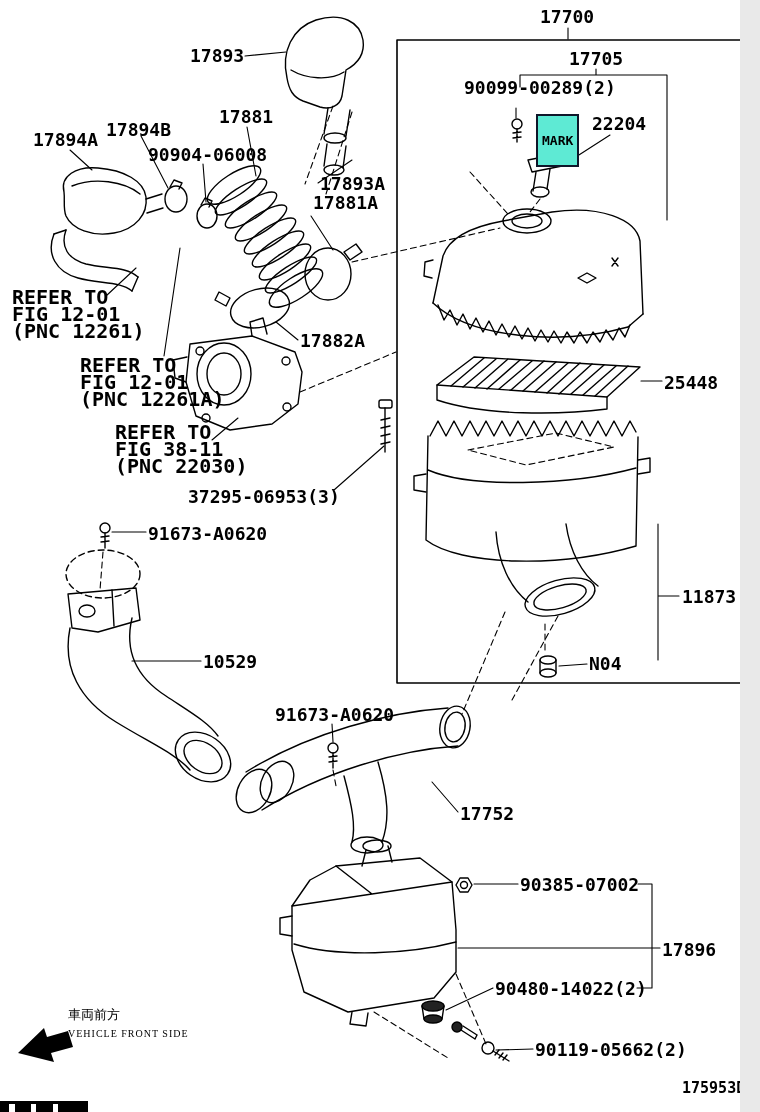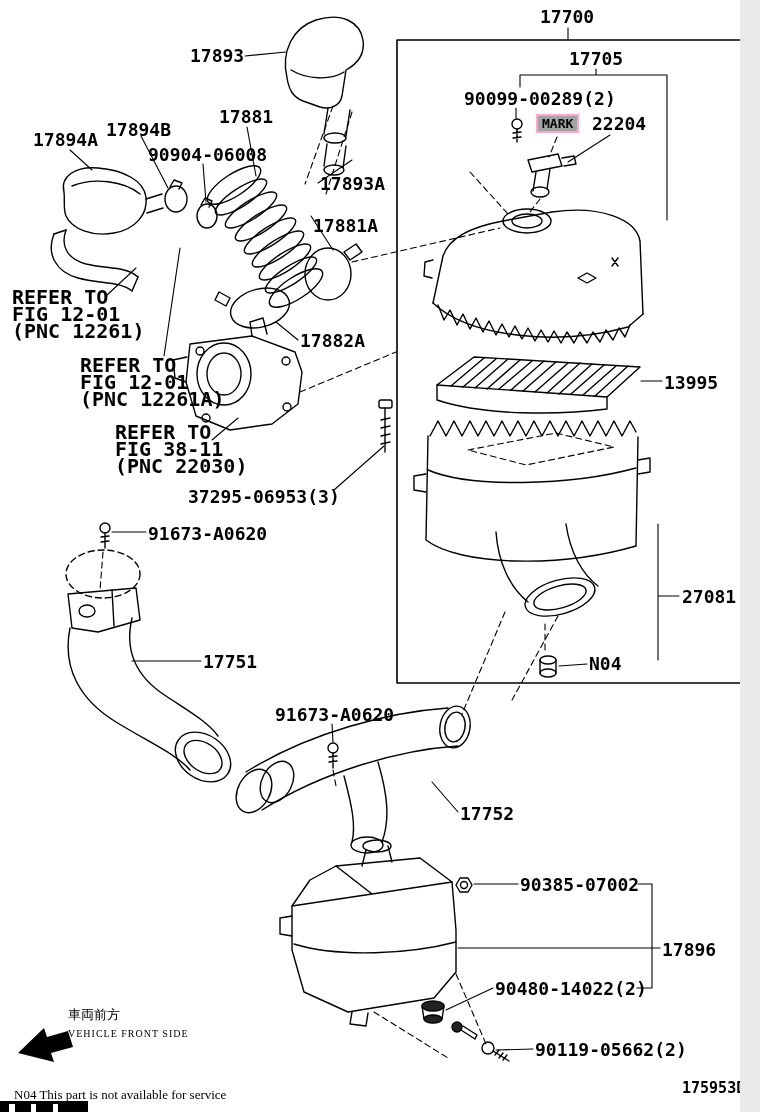--- a/index.html
+++ b/index.html
@@ -1,22 +1,22 @@
 <!DOCTYPE html>
 <html><head>
 <meta charset="utf-8">
 <style>
   html,body{margin:0;padding:0;background:#e9e9e9}
   .sheet{position:relative;width:740px;height:1112px;background:#ffffff;overflow:hidden;
          font-family:"DejaVu Sans Mono","Liberation Mono",monospace;color:#000}
   .sheet svg{position:absolute;left:0;top:0}
   .lbl{position:absolute;font-size:18px;font-weight:bold;white-space:nowrap;line-height:20px}
   .ref{position:absolute;font-size:20px;font-weight:bold;line-height:17px;white-space:nowrap}
-  .markbox{position:absolute;border:2px solid #f9a8d4;font-size:13px;font-weight:bold;
-           line-height:15px;padding:0 4px;background:#a3a3a3}
+  .markbox{position:absolute;border:2px solid #0f172a;font-size:13px;font-weight:bold;
+           line-height:15px;padding:17px 4px;background:#5eead4}
   .sans{font-family:Liberation Serif, serif}
   .note{position:absolute;font-size:13px;font-weight:normal;white-space:nowrap}
   .code{position:absolute;font-size:15px;font-weight:bold;white-space:nowrap}
 </style>
 </head>
 <body>
 
 <div class="sheet">
 
   <svg width="760" height="1112" viewBox="0 0 760 1112">
@@ -266,36 +266,36 @@
         <rect x="0" y="1101" width="88" height="11" fill="#000"></rect>
         <rect x="9" y="1104" width="6" height="8" fill="#fff"></rect>
         <rect x="31" y="1104" width="5" height="8" fill="#fff"></rect>
         <rect x="53" y="1104" width="5" height="8" fill="#fff"></rect>
       </g>
     </g>
   </svg>
 
   <div class="lbl" style="left:540px;top:7px">17700</div>
   <div class="lbl" style="left:569px;top:49px">17705</div>
-  <div class="lbl" style="left:464px;top:89px">90099-00289(2)</div>
+  <div class="lbl" style="left:464px;top:78px">90099-00289(2)</div>
   <div class="markbox" style="left:536px;top:114px">MARK</div>
   <div class="lbl" style="left:592px;top:114px">22204</div>
   <div class="lbl" style="left:190px;top:46px">17893</div>
   <div class="lbl" style="left:106px;top:120px">17894B</div>
   <div class="lbl" style="left:219px;top:107px">17881</div>
   <div class="lbl" style="left:33px;top:130px">17894A</div>
   <div class="lbl" style="left:148px;top:145px">90904-06008</div>
   <div class="lbl" style="left:320px;top:174px">17893A</div>
-  <div class="lbl" style="left:313px;top:216px">17881A</div>
+  <div class="lbl" style="left:313px;top:193px">17881A</div>
   <div class="lbl" style="left:300px;top:331px">17882A</div>
-  <div class="lbl" style="left:664px;top:373px">13995</div>
+  <div class="lbl" style="left:664px;top:373px">25448</div>
   <div class="lbl" style="left:188px;top:487px">37295-06953(3)</div>
   <div class="lbl" style="left:148px;top:524px">91673-A0620</div>
-  <div class="lbl" style="left:203px;top:652px">17751</div>
-  <div class="lbl" style="left:682px;top:587px">27081</div>
+  <div class="lbl" style="left:203px;top:652px">10529</div>
+  <div class="lbl" style="left:682px;top:587px">11873</div>
   <div class="lbl" style="left:589px;top:654px">N04</div>
   <div class="lbl" style="left:275px;top:705px">91673-A0620</div>
   <div class="lbl" style="left:460px;top:804px">17752</div>
   <div class="lbl" style="left:520px;top:875px">90385-07002</div>
   <div class="lbl" style="left:662px;top:940px">17896</div>
   <div class="lbl" style="left:495px;top:979px">90480-14022(2)</div>
   <div class="lbl" style="left:535px;top:1040px">90119-05662(2)</div>
 
   <div class="ref" style="left:12px;top:289px">
     <div>REFER TO</div>
@@ -308,16 +308,15 @@
     <div>(PNC 12261A)</div>
   </div>
   <div class="ref" style="left:115px;top:424px">
     <div>REFER TO</div>
     <div>FIG 38-11</div>
     <div>(PNC 22030)</div>
   </div>
 
   <div class="note sans" style="left:68px;top:1006px;font-size:13px">車両前方</div>
   <div class="note sans" style="left:68px;top:1028px;font-size:10px;letter-spacing:1px">VEHICLE FRONT SIDE</div>
-  <div class="note sans" style="left:14px;top:1087px">N04 This part is not available for service</div>
   <div class="code" style="left:682px;top:1079px">175953D</div>
 
 </div>
 
 </body></html>

